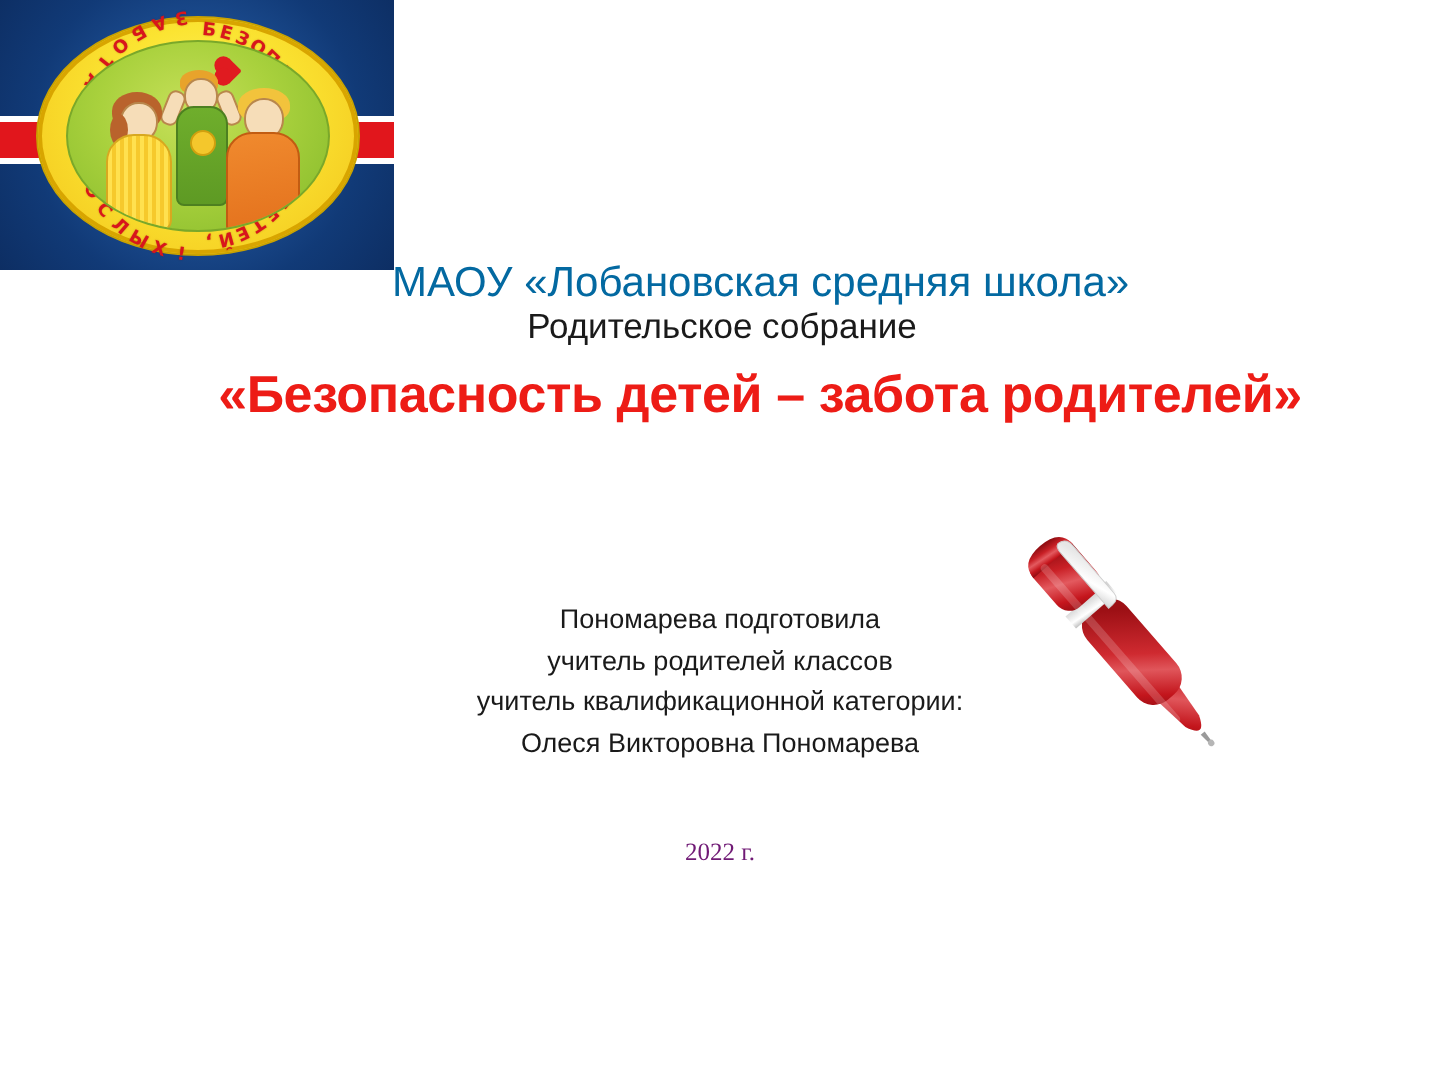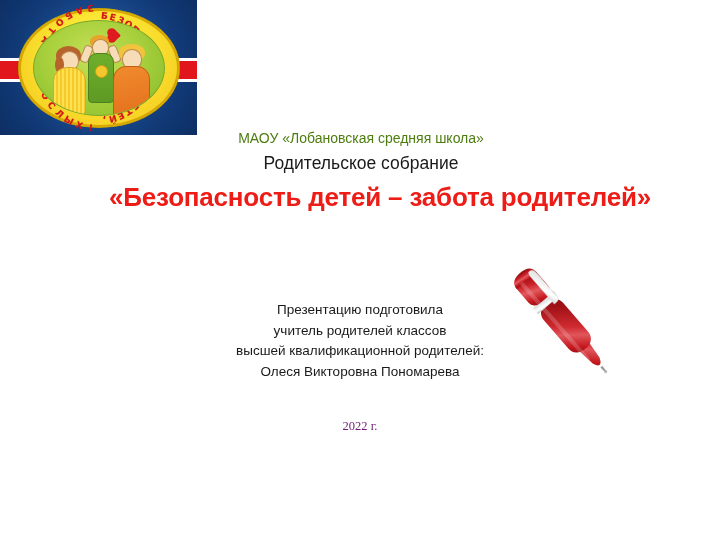--- a/index.html
+++ b/index.html
@@ -167,22 +167,22 @@
   .fig-heart::after  { left: -4.5px; top: 0; }
 
   
   .head-line1 {
     position: absolute;
     left: 196px;
     top: 130px;
     width: 330px;
     text-align: center;
     font-family: "Liberation Sans", sans-serif;
-    font-size: 14px;
-    color: #4d7c0f;
+    font-size: 21px;
+    color: #0369a1;
     white-space: nowrap;
   }
   .head-line2 {
     position: absolute;
     left: 196px;
     top: 153px;
     width: 330px;
     text-align: center;
     font-family: "Liberation Sans", sans-serif;
     font-size: 17.5px;
@@ -306,23 +306,23 @@
     </div>
   </div>
 
   <div class="head-line1">МАОУ «Лобановская средняя  школа»</div>
 
   <div class="head-line2">Родительское собрание</div>
 
   <div class="head-title">«Безопасность детей – забота родителей»</div>
 
   <div class="author-block">
-    <div class="author-line">Презентацию подготовила</div>
+    <div class="author-line">Пономарева подготовила</div>
     <div class="author-line">учитель родителей классов</div>
-    <div class="author-line">высшей квалификационной родителей:</div>
+    <div class="author-line">учитель квалификационной категории:</div>
     <div class="author-line">Олеся Викторовна Пономарева</div>
   </div>
 
   <div class="year-line">2022 г.</div>
 
   <div class="pen-wrap">
     <svg width="160" height="150" viewBox="0 0 160 150">
       <defs>
         <linearGradient id="penBody" x1="0" y1="1" x2="0.35" y2="0">
           <stop offset="0%" stop-color="#8f0d12"></stop>

